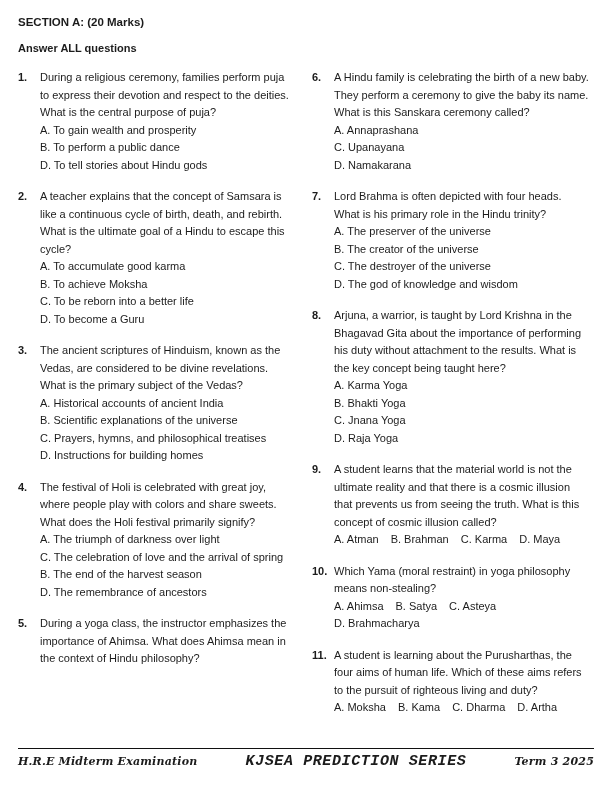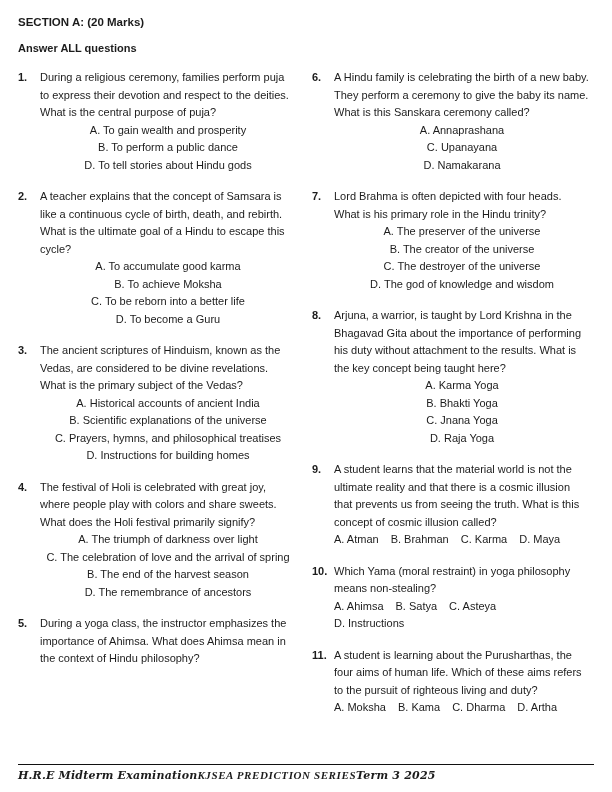--- a/index.html
+++ b/index.html
@@ -50,48 +50,47 @@
     font-weight: bold;
   }
   .q-text {
     flex: 1;
   }
   .q-options {
     margin-left: 22px;
   }
   .q-options .q-option {
     display: block;
-    text-align: center;
   }
   .q-options.inline .q-option {
     display: inline-block;
     margin-right: 12px;
   }
   .footer {
     position: absolute;
     left: 18px;
     right: 18px;
-    bottom: 10px;
+    bottom: 22px;
     border-top: 1.2px solid #111;
     padding-top: 4px;
     display: flex;
     align-items: baseline;
-    justify-content: flex-start;
+    justify-content: space-between;
   }
   .footer-gothic {
     font-family: "DejaVu Serif", serif;
     font-style: italic;
     font-weight: bold;
     font-size: 11px;
     letter-spacing: 0.2px;
   }
   .footer-center {
-    font-family: Liberation Serif, serif;
+    font-family: Liberation Mono, monospace;
     font-style: italic;
-    font-size: 11px;
+    font-size: 15px;
     font-weight: bold;
     letter-spacing: 0.6px;
   }
 </style>
 </head>
 <body>
 
 <div class="page">
 
   <div class="section-title">SECTION A: (20 Marks)</div>
@@ -203,21 +202,21 @@
       <span class="q-text">A student learns that the material world is not the ultimate reality and that there is a cosmic illusion that prevents us from seeing the truth. What is this concept of cosmic illusion called?</span>
     </div>
     <div class="q-options inline"><span class="q-option">A. Atman</span><span class="q-option">B. Brahman</span><span class="q-option">C. Karma</span><span class="q-option">D. Maya</span></div>
   </div>
 
   <div class="question">
     <div class="q-head">
       <span class="q-num">10.</span>
       <span class="q-text">Which Yama (moral restraint) in yoga philosophy means non-stealing?</span>
     </div>
-    <div class="q-options inline"><span class="q-option">A. Ahimsa</span><span class="q-option">B. Satya</span><span class="q-option">C. Asteya</span><span class="q-option">D. Instructions</span></div>
+    <div class="q-options inline"><span class="q-option">A. Ahimsa</span><span class="q-option">B. Satya</span><span class="q-option">C. Asteya</span><span class="q-option">D. Brahmacharya</span></div>
   </div>
 
   <div class="question">
     <div class="q-head">
       <span class="q-num">11.</span>
       <span class="q-text">A student is learning about the Purusharthas, the four aims of human life. Which of these aims refers to the pursuit of righteous living and duty?</span>
     </div>
     <div class="q-options inline"><span class="q-option">A. Moksha</span><span class="q-option">B. Kama</span><span class="q-option">C. Dharma</span><span class="q-option">D. Artha</span></div>
   </div>
 </div>

